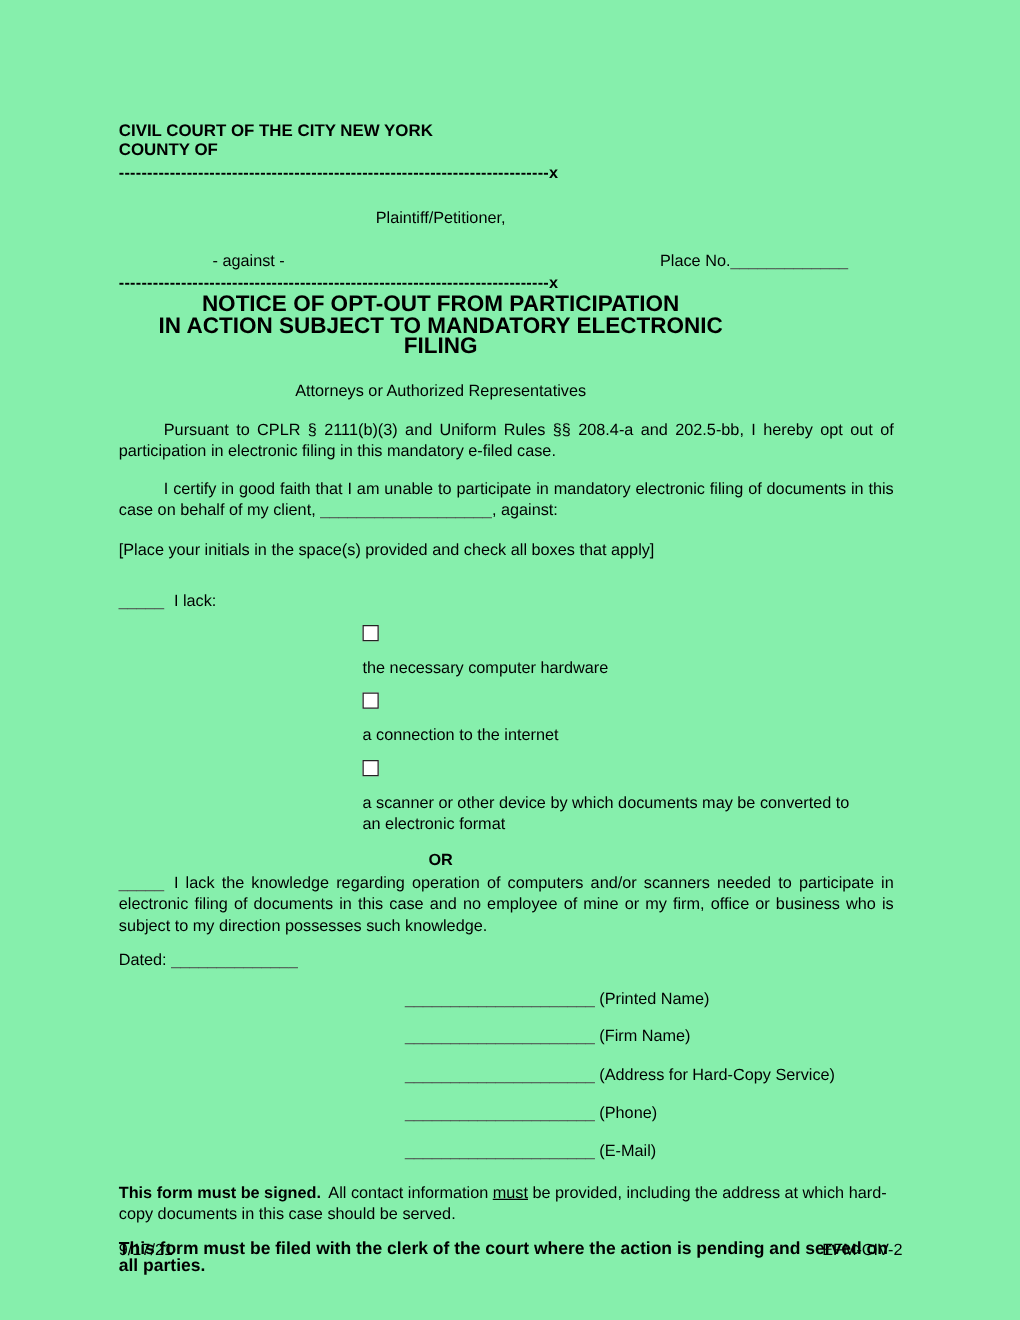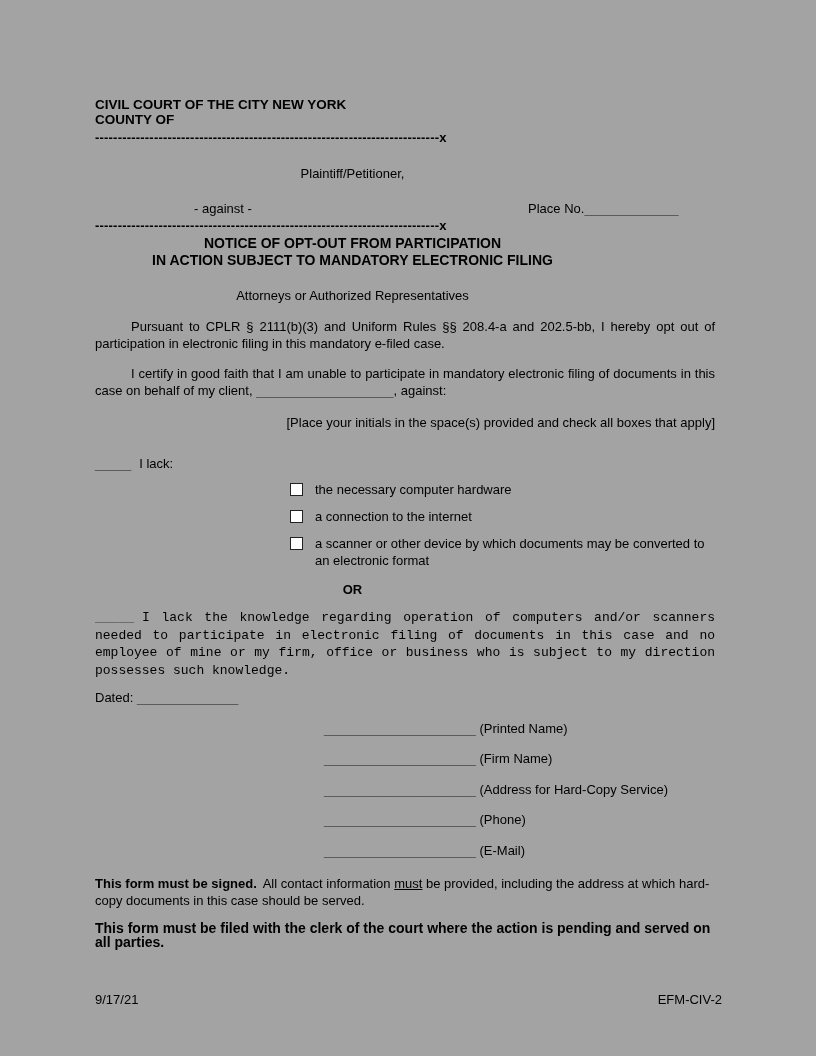--- a/index.html
+++ b/index.html
@@ -1,20 +1,20 @@
 <!DOCTYPE html>
 <html><head>
 <meta charset="utf-8">
 <style>
   html, body { margin: 0; padding: 0; background: #ffffff; }
   .page {
     position: relative;
     width: 816px;
     height: 1056px;
-    background: #a3a3a3;
+    background: #86efac;
     font-family: "Liberation Sans", sans-serif;
     font-size: 13px;
     color: #000;
     overflow: hidden;
   }
   .content {
     position: absolute;
     left: 95px;
     top: 0;
     width: 620px;
@@ -28,44 +28,44 @@
     margin-top: 4px;
     white-space: nowrap;
     letter-spacing: 0.2px;
   }
   .divider.second { margin-top: 2px; }
   .center-col { width: 515px; text-align: center; }
   .party { line-height: 16px; }
   .party.plaintiff { margin-top: 21px; }
   .party.defendant { margin-top: 16px; }
   .against-row { position: relative; margin-top: 19px; line-height: 16px; }
-  .against { margin-left: 99px; }
+  .against { margin-left: 75px; }
   .index-group { position: absolute; left: 433px; top: 0; white-space: nowrap; }
-  .title-block { margin-top: 2px; font-weight: bold; font-size: 14px; line-height: 16.5px; }
+  .title-block { margin-top: 2px; font-weight: bold; font-size: 18px; line-height: 16.5px; }
   .subtitle { margin-top: 20px; line-height: 16px; }
   .para { margin: 0; line-height: 17px; }
   .justify { text-align: justify; }
   .indent { text-indent: 36px; }
   .p-pursuant { margin-top: 14px; }
   .p-certify { margin-top: 13px; }
-  .instruction { margin-top: 15px; text-align: right; }
+  .instruction { margin-top: 15px; }
   .lack-row { margin-top: 24px; line-height: 17px; }
   .checklist { margin-top: 9px; margin-left: 195px; }
-  .check-item { display: flex; gap: 12px; line-height: 17px; margin-bottom: 10px; }
+  .check-item { display: flex; gap: 12px; line-height: 17px; margin-bottom: 10px; flex-direction: column; }
   .checkbox {
     width: 11px; height: 11px;
     border: 1px solid #222;
     background: #fff;
     flex: none;
     margin-top: 2px;
     cursor: pointer;
   }
   .check-label { max-width: 402px; }
   .or { margin-top: 12px; font-weight: bold; line-height: 17px; }
-  .p-knowledge { margin-top: 11px; line-height: 17.5px; font-family: Liberation Mono, monospace; }
+  .p-knowledge { margin-top: 1px; line-height: 17.5px; }
   .blank { color: #4d4d4d; white-space: nowrap; }
   .gap { margin-right: 8px; }
   .sig-block { margin-top: 10px; }
   .sig-row { line-height: 17px; margin-bottom: 13.5px; margin-left: 229px; white-space: nowrap; }
   .sig-row.first { margin-left: 0; position: relative; }
   .sig-row.first .sig-line { position: absolute; left: 229px; top: 0; }
   .note1 { margin-top: 16px; line-height: 17px; }
   .note1 strong { font-weight: bold; }
   .midgap { margin-left: 3px; }
   .u { text-decoration: underline; }

